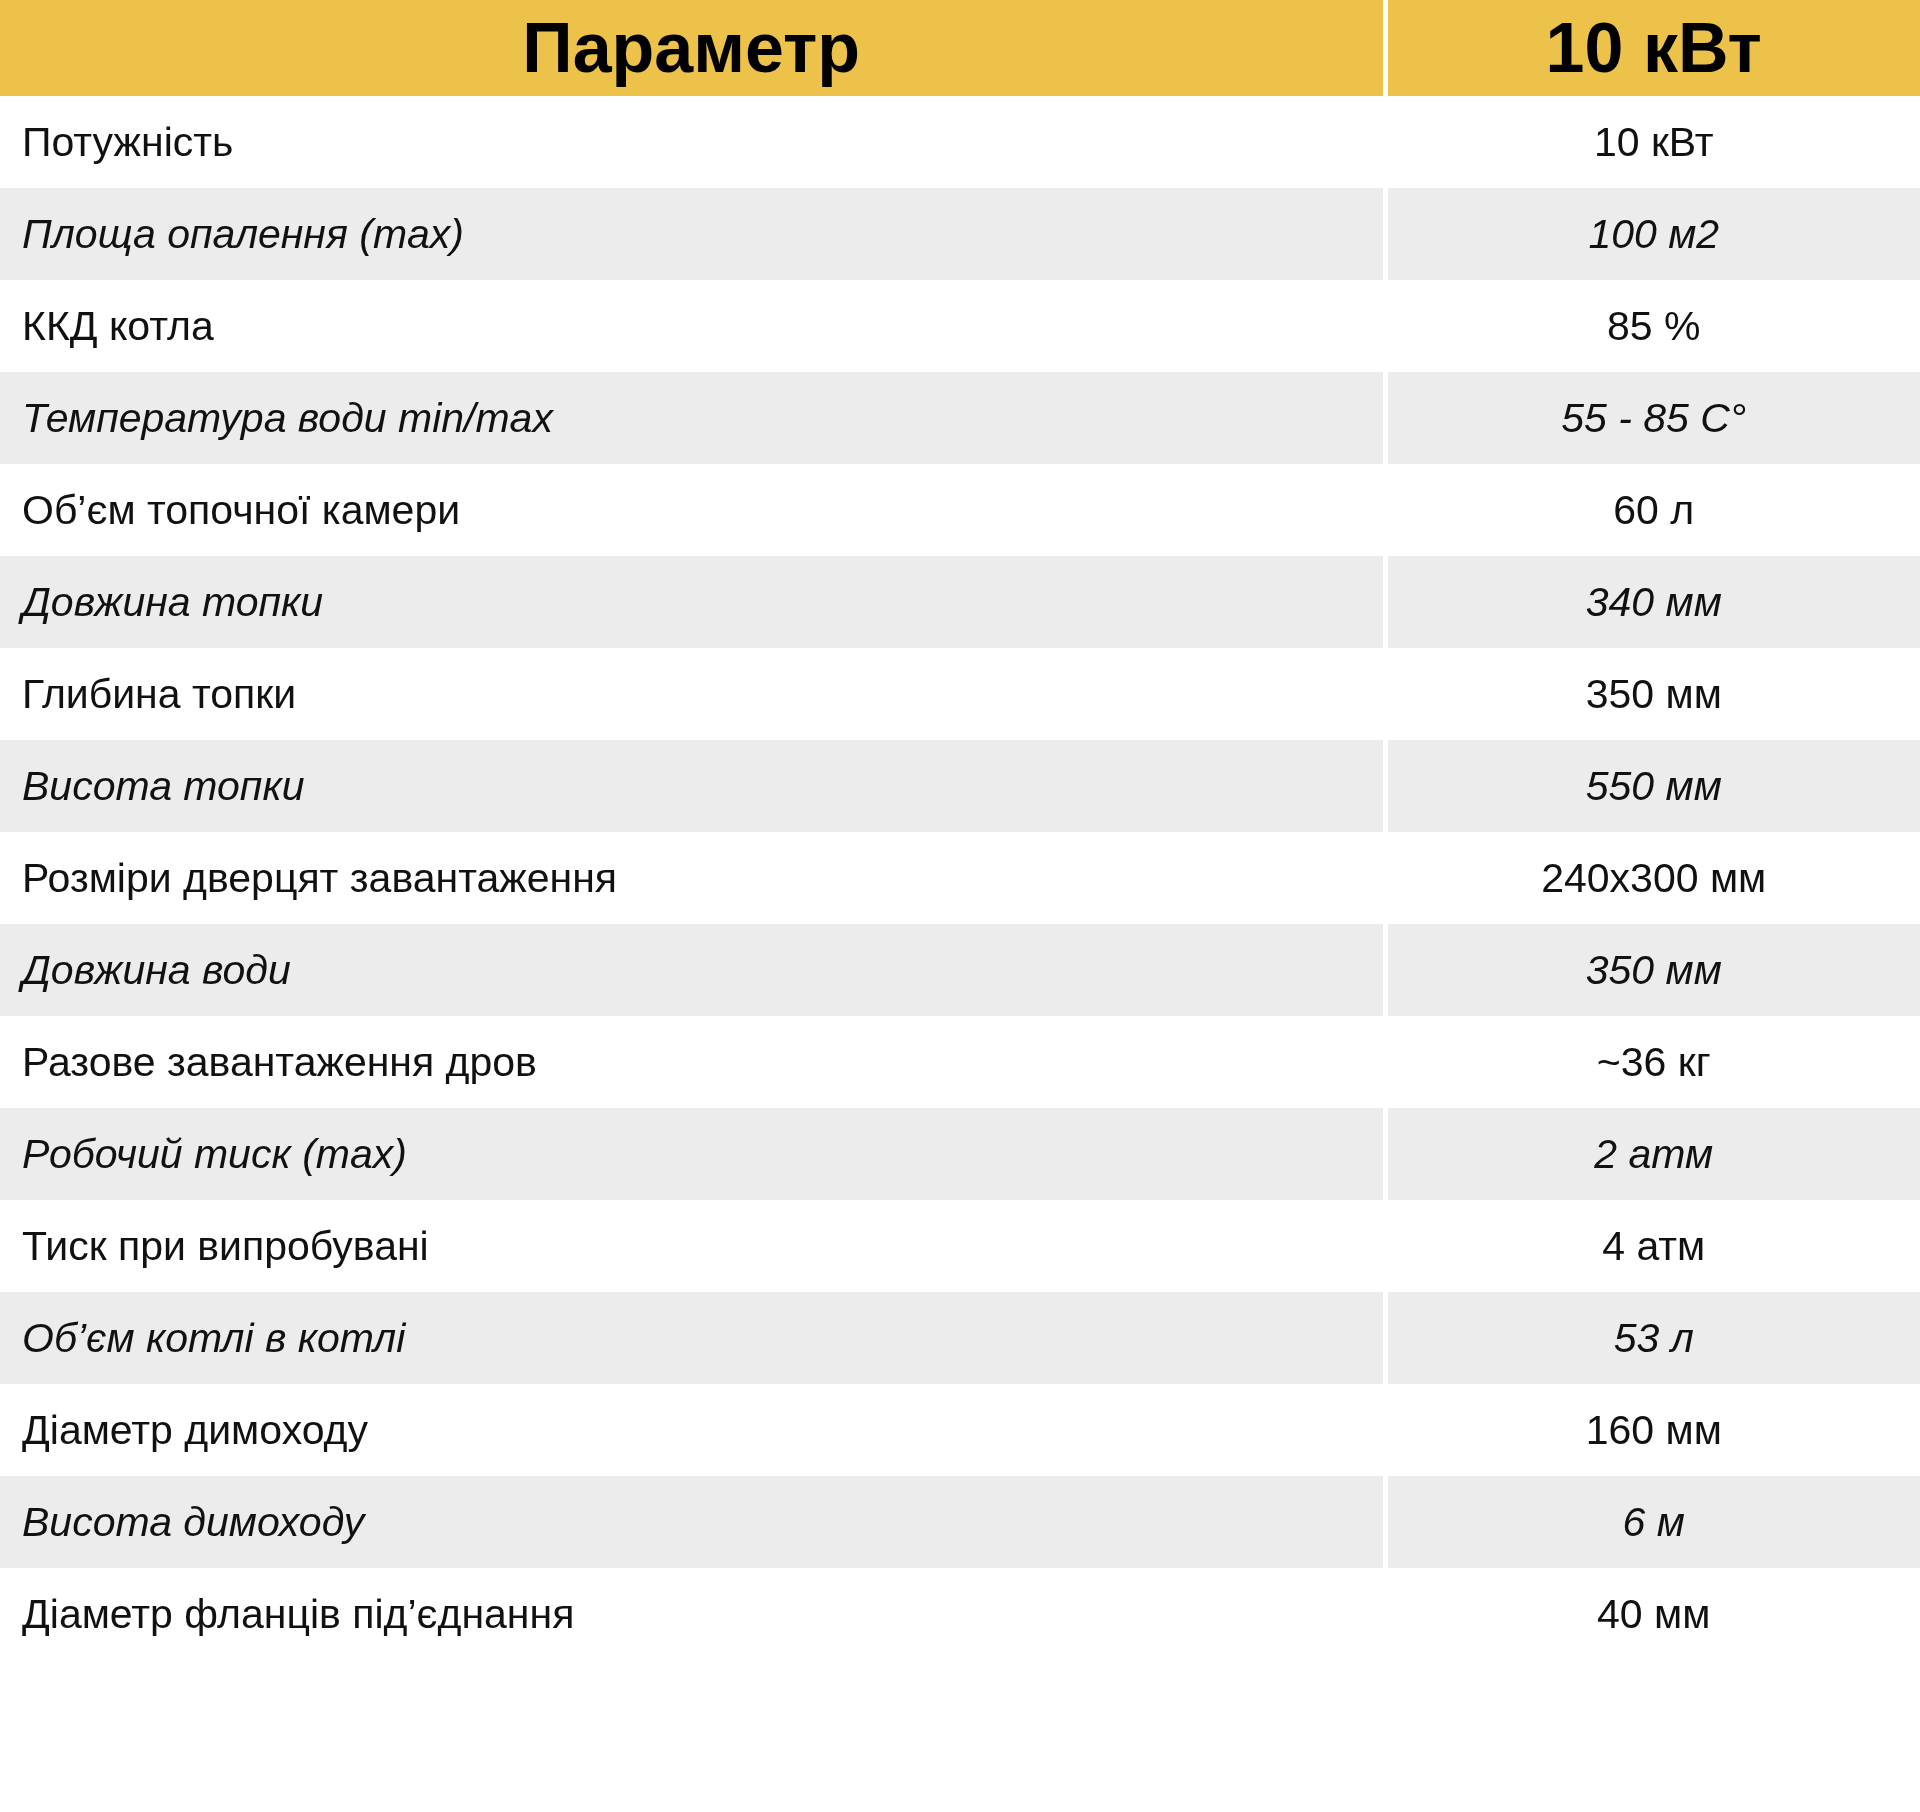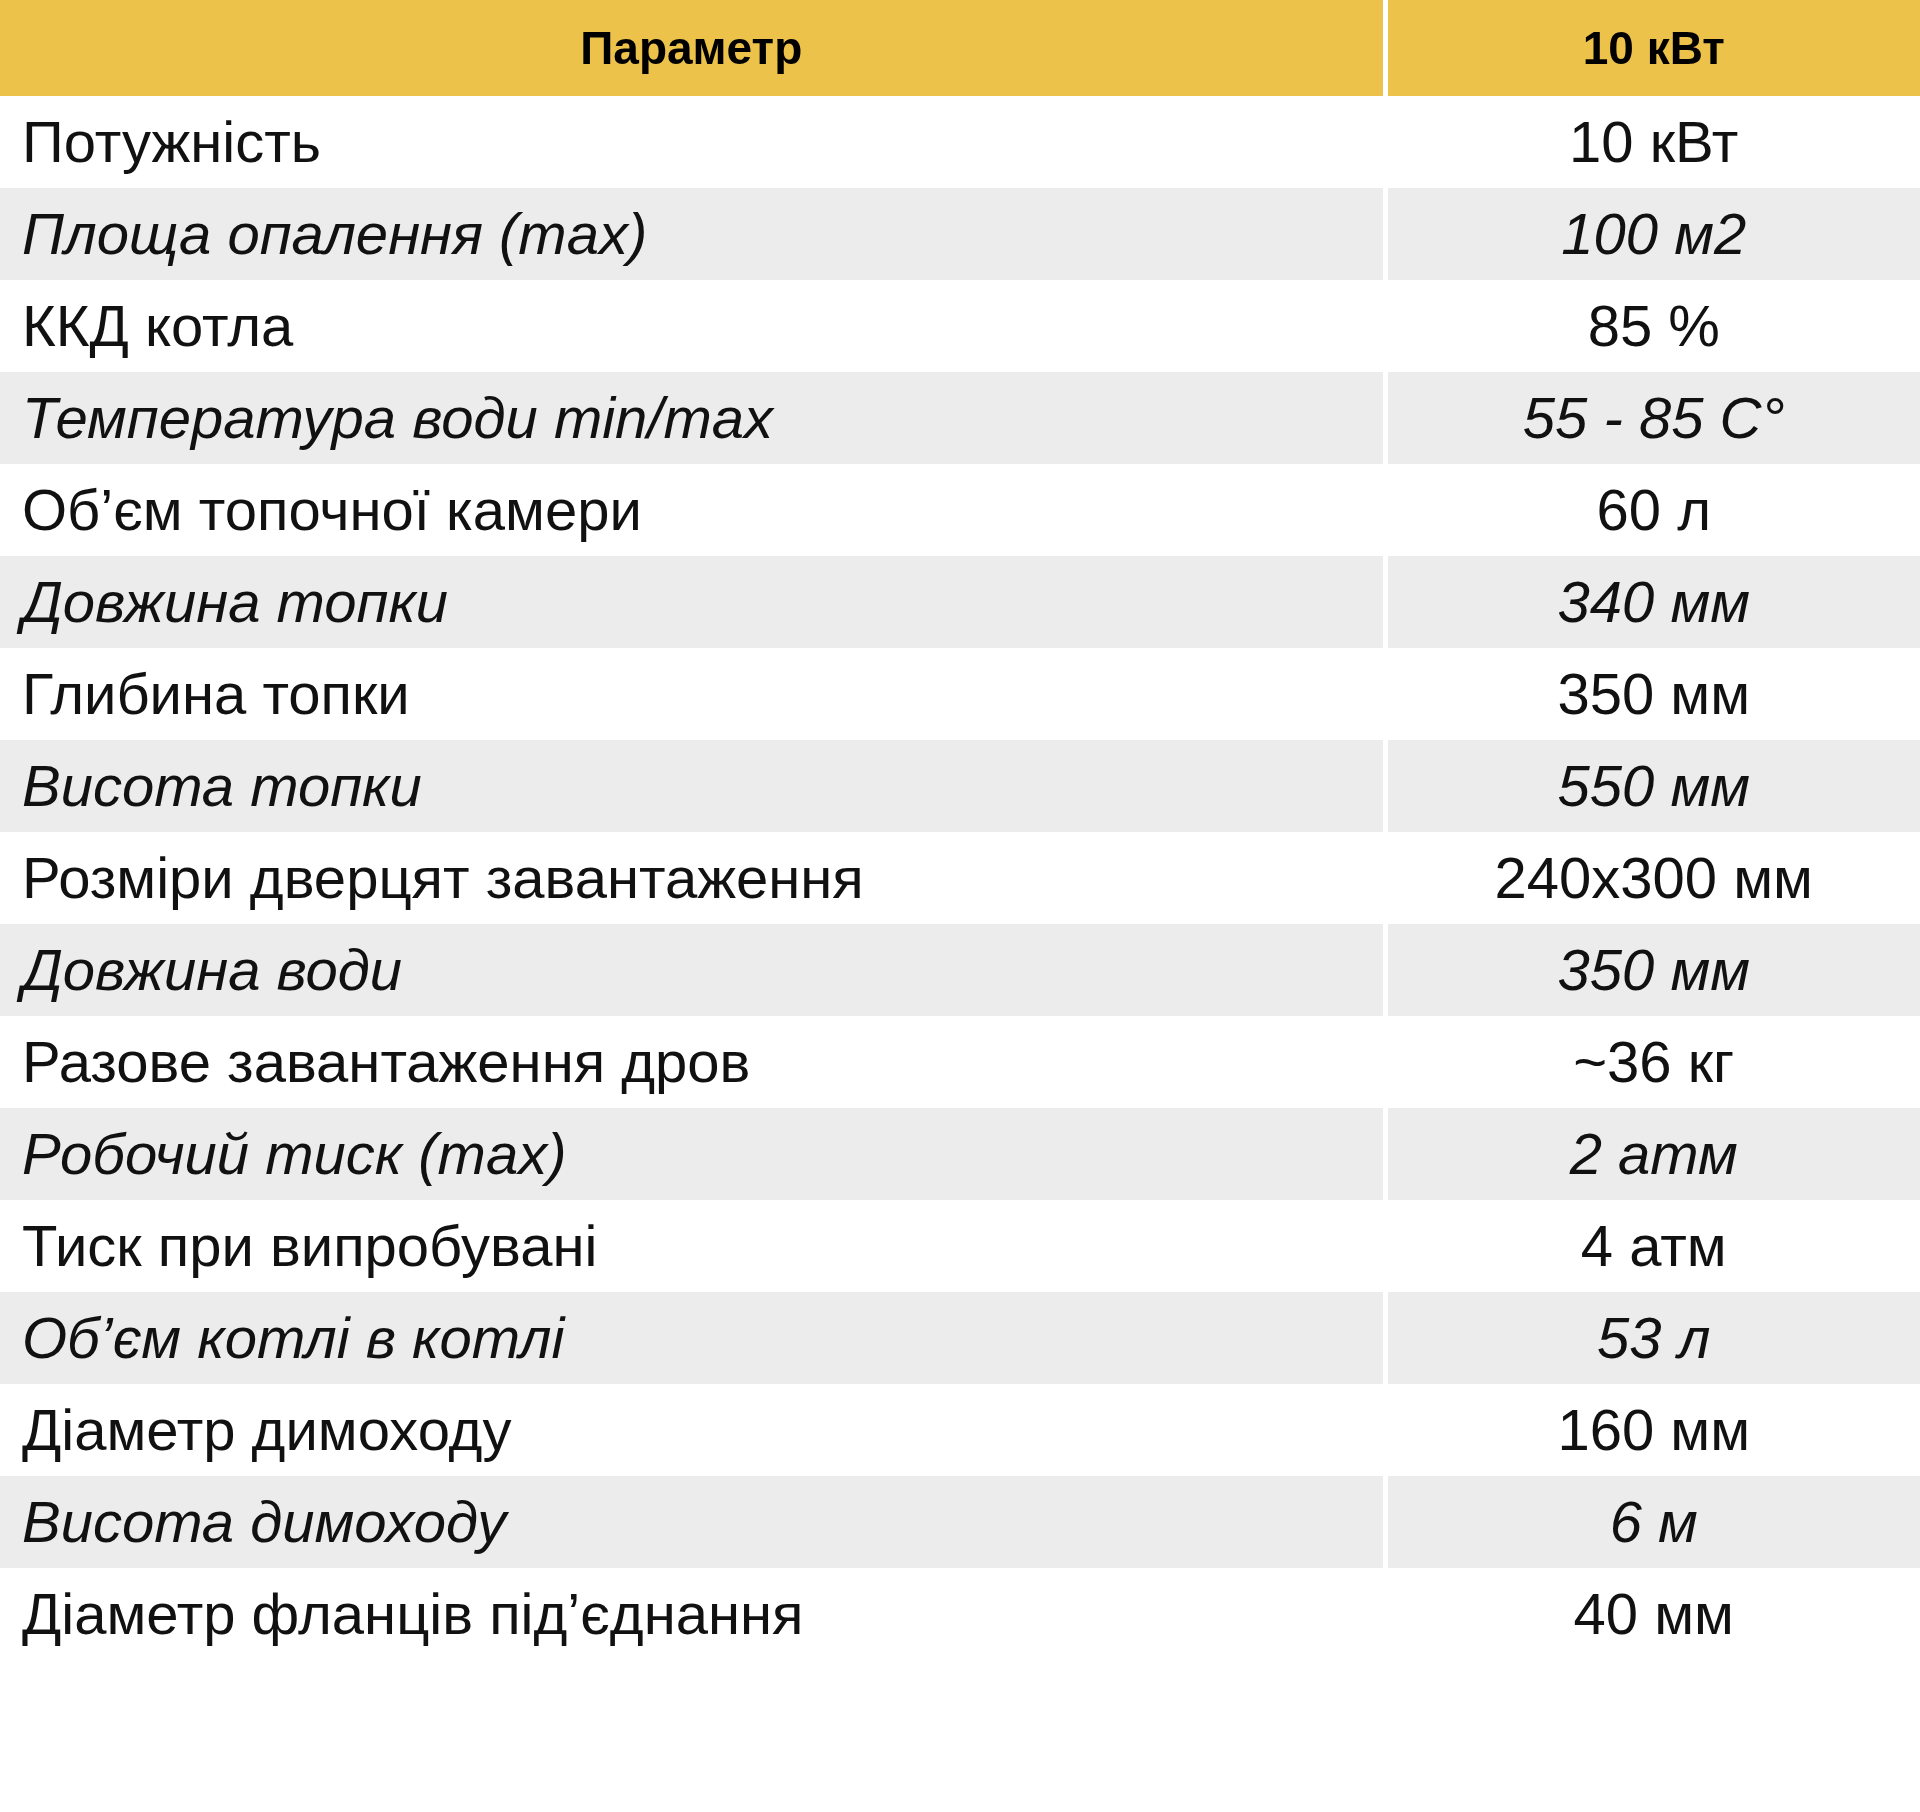--- a/index.html
+++ b/index.html
@@ -19,33 +19,33 @@
     border-collapse: collapse;
     table-layout: fixed;
   }
   .spec-table col.col-param { width: 1385px; }
   .spec-table col.col-value { width: 535px; }
 
   .spec-table thead th {
     background: #ecc24a;
     color: #000000;
     font-weight: bold;
-    font-size: 46px;
+    font-size: 70px;
     text-align: center;
     height: 96px;
     padding: 0;
     border: 0;
     line-height: 96px;
   }
   .spec-table thead th.th-param {
     border-right: 5px solid #ffffff;
   }
 
   .spec-table tbody td {
-    font-size: 58px;
+    font-size: 41px;
     height: 92px;
     padding: 0 24px;
     border: 0;
     font-weight: normal;
     line-height: 92px;
     white-space: nowrap;
     overflow: hidden;
   }
   .spec-table tbody td.cell-param {
     text-align: left;

